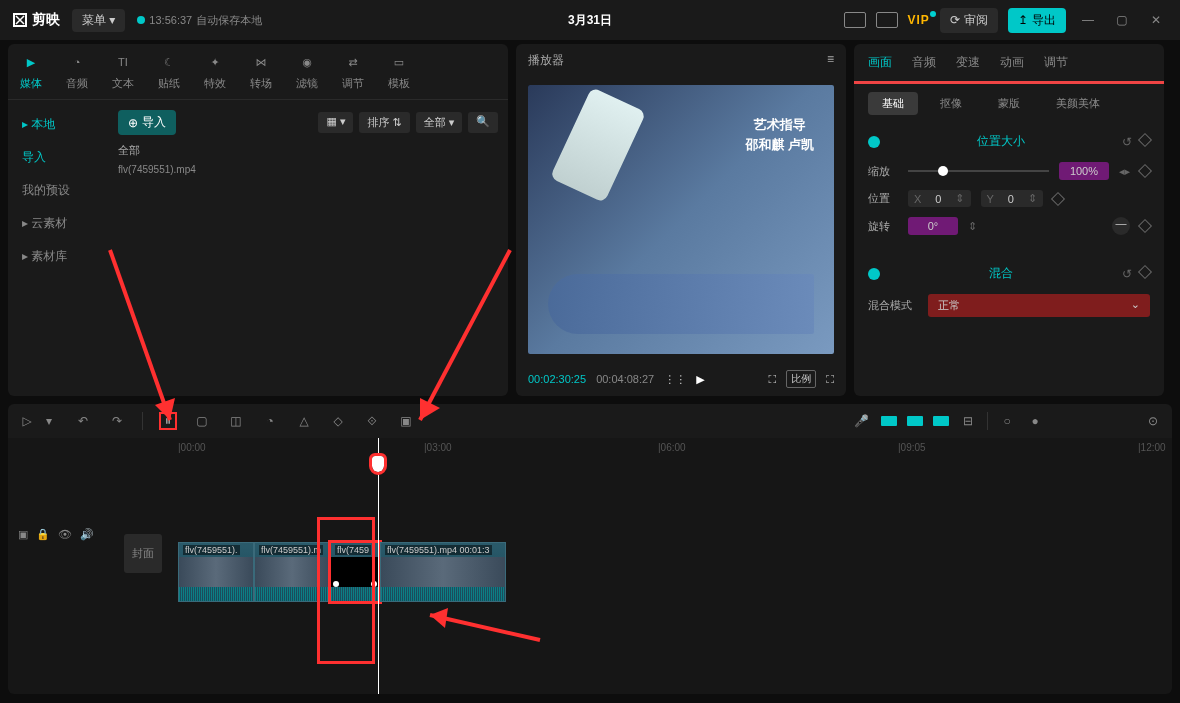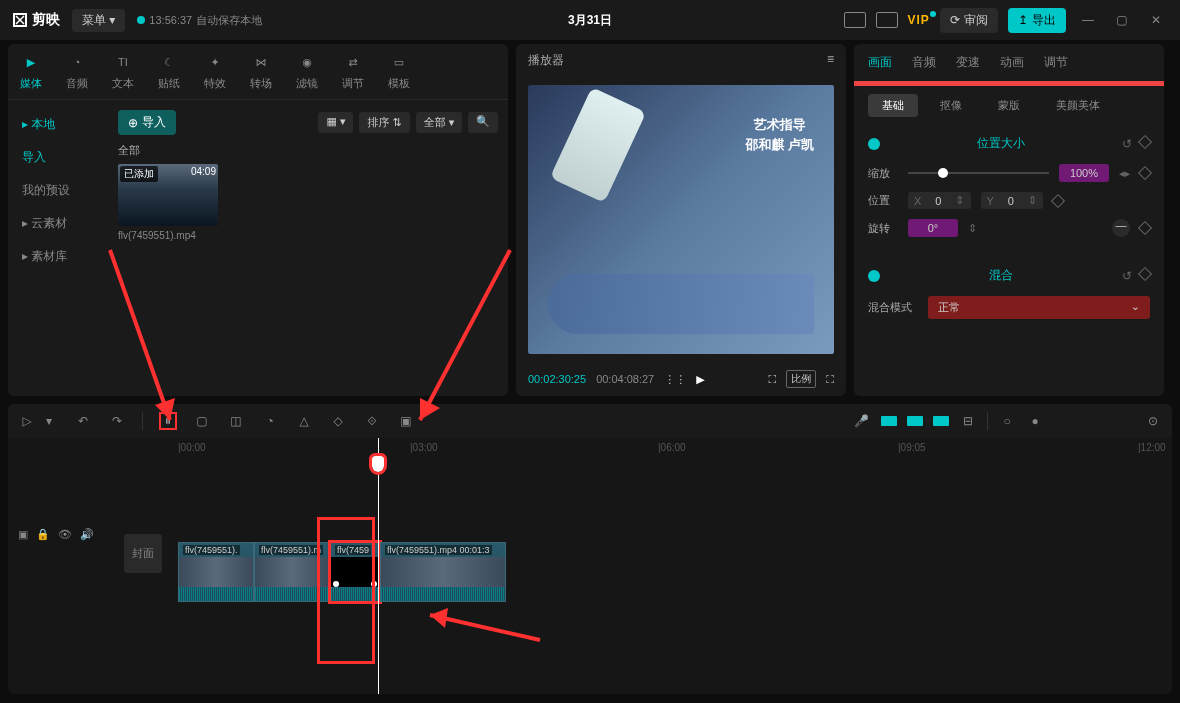--- a/index.html
+++ b/index.html
@@ -49,21 +49,21 @@
 .video-text { position: absolute; top: 30px; right: 20px; color: #fff; font-size: 13px; font-weight: bold; text-align: center; line-height: 1.5; }
 .player-controls { padding: 8px 12px; display: flex; align-items: center; justify-content: space-between; font-size: 11px; }
 .pc-left { display: flex; gap: 10px; align-items: center; }
 .pc-right { display: flex; gap: 10px; align-items: center; }
 .time-cur { color: #00c8c8; }
 .time-dur { color: #888; }
 .play-icon { color: #fff; cursor: pointer; }
 .ratio-box { border: 1px solid #666; padding: 1px 4px; border-radius: 2px; font-size: 10px; cursor: pointer; }
 
 .props-panel { width: 310px; background: #1a1a1a; border-radius: 6px; }
-.props-tabs { display: flex; padding: 10px 14px; gap: 20px; border-bottom: 5px solid #ef4444; }
+.props-tabs { display: flex; padding: 10px 14px; gap: 20px; border-bottom: 3px solid #ef4444; }
 .props-tab { color: #888; cursor: pointer; font-size: 12px; }
 .props-tab.active { color: #00c8c8; }
 .props-subtabs { display: flex; padding: 8px 14px; gap: 8px; font-size: 11px; }
 .sub-pill { padding: 4px 14px; border-radius: 4px; color: #888; cursor: pointer; }
 .sub-pill.active { background: #3a3a3a; color: #fff; }
 .props-section { padding: 10px 14px; }
 .section-title { color: #00c8c8; font-size: 12px; display: flex; align-items: center; gap: 6px; margin-bottom: 12px; }
 .section-title::before { content: ''; width: 12px; height: 12px; background: #00c8c8; border-radius: 50%; display: inline-block; }
 .prop-row { display: flex; align-items: center; gap: 10px; margin-bottom: 10px; font-size: 11px; }
 .prop-label { width: 30px; color: #aaa; }
@@ -191,24 +191,20 @@
           <div class="import-btn">⊕ <span>导入</span></div>
           <div class="tool-btns">
             <div class="tool-btn">▦ ▾</div>
             <div class="tool-btn"><span>排序</span> ⇅</div>
             <div class="tool-btn"><span>全部</span> ▾</div>
             <div class="tool-btn">🔍</div>
           </div>
         </div>
         <div class="all-label">全部</div>
         <div class="thumb">
-          <div class="thumb-img">
-            <div class="thumb-badge">已添加</div>
-            <div class="thumb-dur">04:09</div>
-          </div>
           <div class="thumb-name">flv(7459551).mp4</div>
         </div>
       </div>
     </div>
   </div>
 
   <div class="player-panel">
     <div class="player-header">
       <span>播放器</span>
       <span style="cursor:pointer">≡</span>
@@ -341,21 +337,21 @@
       <span style="width:1px;height:18px;background:#333"></span>
       <span class="tl-tool-icon">○</span>
       <span class="tl-tool-icon">●</span>
       <span style="flex:0 0 80px"></span>
       <span class="tl-tool-icon">⊙</span>
     </div>
   </div>
   <div class="tl-body">
     <div class="ruler">
         <div class="ruler-tick" style="left: 170px;">|00:00</div>
-        <div class="ruler-tick" style="left: 402px; text-align: right;">|03:00</div>
+        <div class="ruler-tick" style="left: 416px; text-align: right;">|03:00</div>
         <div class="ruler-tick" style="left: 650px;">|06:00</div>
         <div class="ruler-tick" style="left: 890px;">|09:05</div>
         <div class="ruler-tick" style="left: 1130px;">|12:00</div>
       </div>
     <div class="playhead">
         <div class="playhead-head"></div>
       </div>
     <div class="track-controls">
       <span>▣</span>
       <span>🔒</span>

